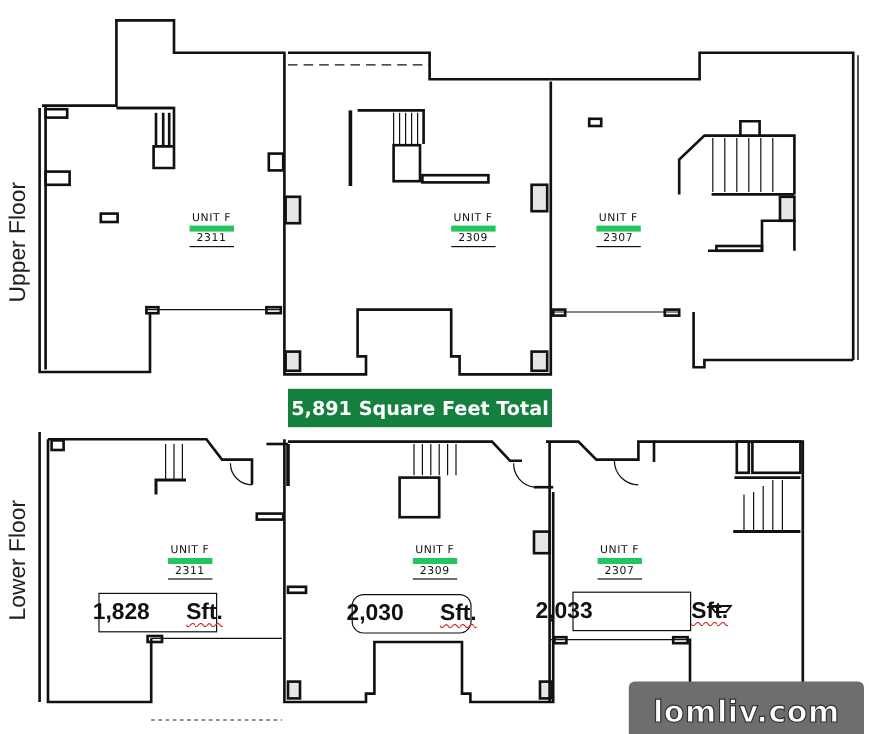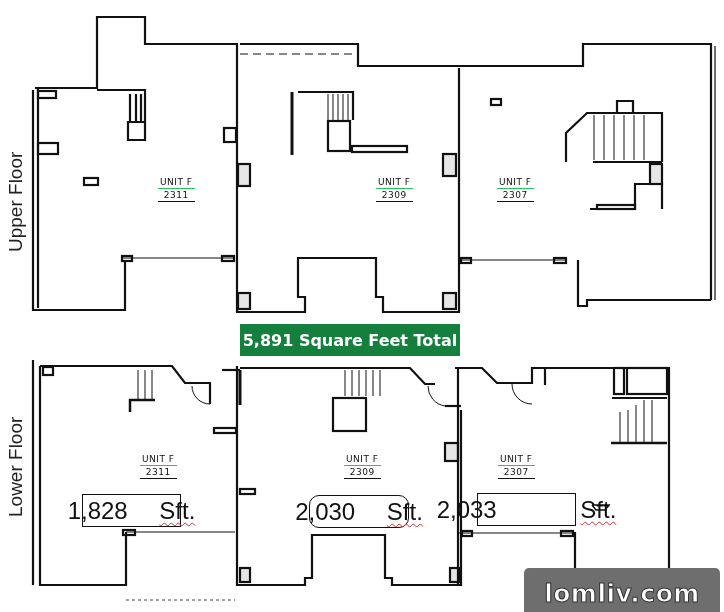--- a/index.html
+++ b/index.html
@@ -1,23 +1,23 @@
 <!DOCTYPE html>
 <html><head>
 <meta charset="utf-8">
 <style>
   html, body { margin: 0; padding: 0; background: #ffffff; }
   body { width: 724px; height: 612px; position: relative; overflow: hidden; font-family: "Liberation Sans", sans-serif; }
   .plan { position: absolute; left: 0; top: 0; width: 724px; height: 612px; }
   .floor-label { position: absolute; font-family: "Liberation Sans", sans-serif; font-size: 19px; color: #222; transform: rotate(-90deg); transform-origin: left top; white-space: nowrap; }
   .total-banner { position: absolute; left: 240px; top: 324px; width: 220px; height: 32px; background: #15803d; color: #fff; font-family: "DejaVu Sans", sans-serif; font-weight: bold; font-size: 16px; display: flex; align-items: center; justify-content: center; }
-  .sft-box { position: absolute; background: #fff; border: 1.5px solid #111; font-family: "Liberation Sans", sans-serif; font-size: 24px; color: #111; display: flex; align-items: center; justify-content: center; height: 31px; }
+  .sft-box { position: absolute; background: #fff; border: 1.5px solid #111; font-family: "Liberation Sans", sans-serif; font-size: 19px; color: #111; display: flex; align-items: center; justify-content: center; height: 31px; font-weight: bold; }
   .sft-unit { text-decoration: underline wavy #c33; text-decoration-thickness: 1px; text-underline-offset: 3px; margin-left: 25px; }
   .unit-label { position: absolute; font-family: "DejaVu Sans", sans-serif; font-size: 9px; color: #111; text-align: center; line-height: 12px; letter-spacing: 0.5px; }
-  .unit-label span { display: block; border-bottom: 1px solid #22c55e; padding: 0 2px; }
+  .unit-label span { display: block; border-bottom: 5px solid #22c55e; padding: 0 2px; }
   .watermark { position: absolute; left: 524px; top: 568px; width: 196px; height: 50px; background: #6e6e6e; border-radius: 5px; color: #fff; font-family: "DejaVu Sans", sans-serif; font-weight: bold; font-size: 25px; display: flex; align-items: center; justify-content: center; -webkit-text-stroke: 1px #333; letter-spacing: 0.5px; }
 </style>
 </head>
 <body>
 
 <svg class="plan" viewBox="0 0 724 612" xmlns="http://www.w3.org/2000/svg">
   <g fill="none" stroke="#111" stroke-width="2.2" stroke-linejoin="miter">
 
     <g>
 
@@ -157,20 +157,20 @@
   <div style="border-bottom:1px solid #111;">2309</div>
 </div>
 <div class="unit-label" style="left:498px; top:453px;">
   <span>UNIT F</span>
   <div style="border-bottom:1px solid #111;">2307</div>
 </div>
 
 <div class="sft-box" style="left:82px; top:494px; width:97px;">
   <span>1,828</span>&nbsp;<span class="sft-unit">Sft.</span>
 </div>
-<div class="sft-box" style="left:309px; top:495px; width:98px;border-radius:10px;">
+<div class="sft-box" style="left:293px; top:495px; width:98px;border-radius:10px;">
   <span>2,030</span>&nbsp;<span class="sft-unit">Sft.</span>
 </div>
 <div class="sft-box" style="left:477px; top:493px; width:97px;gap:26px;">
   <span>2,033</span>&nbsp;<span class="sft-unit">Sft.</span>
 </div>
 
 <div class="watermark">lomliv.com</div>
 
 </body></html>

